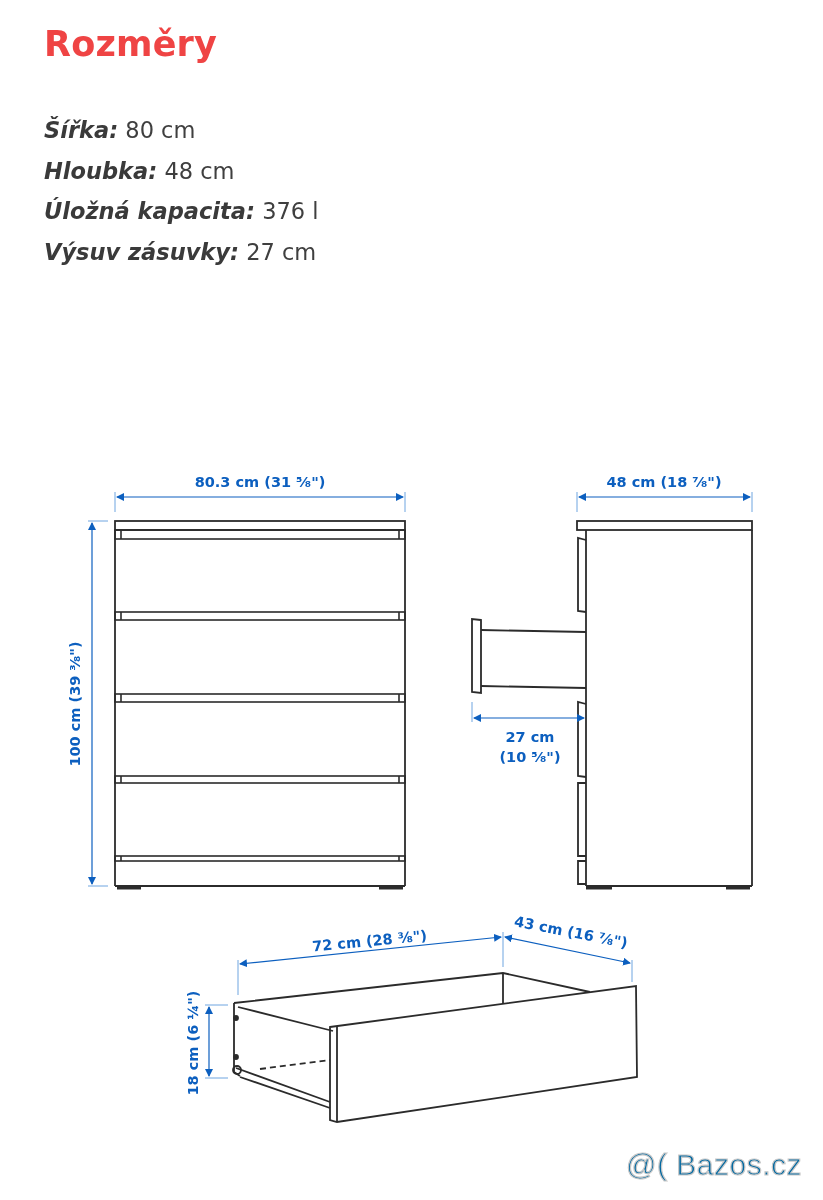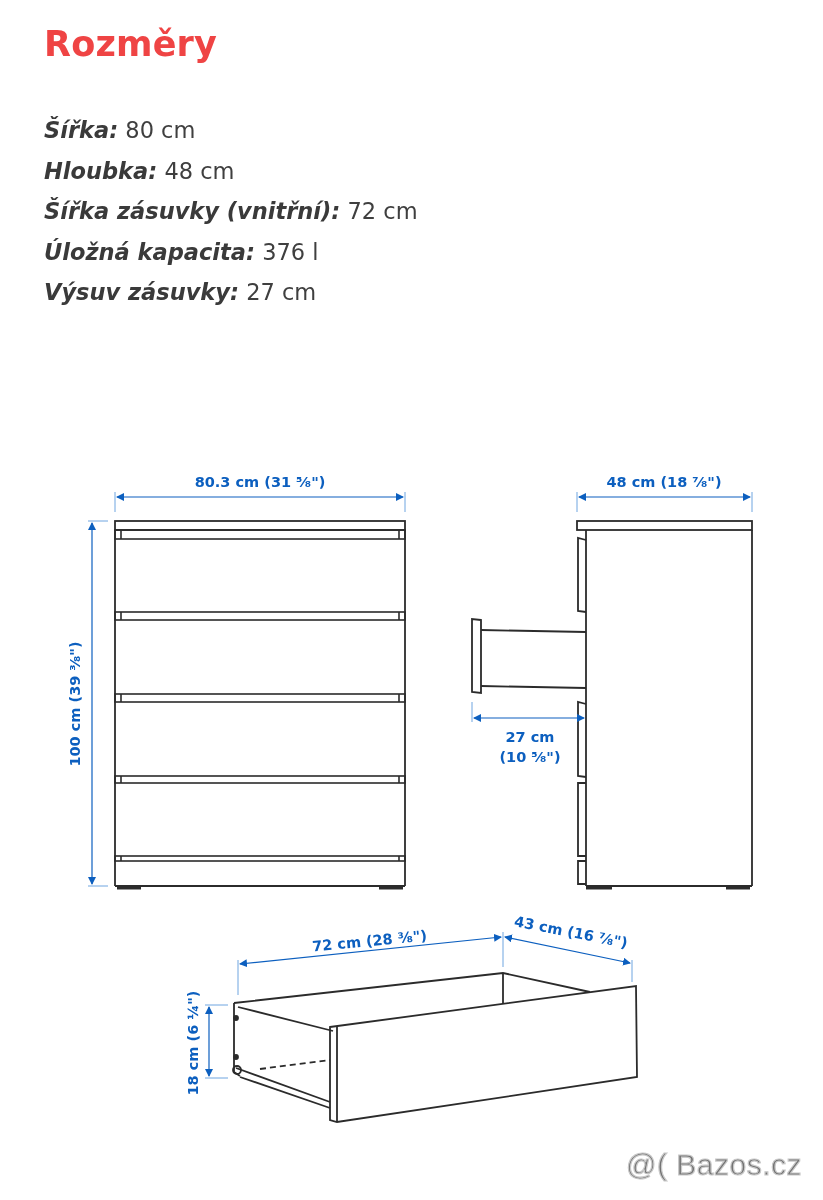--- a/index.html
+++ b/index.html
@@ -6,32 +6,31 @@
   body { width: 823px; height: 1200px; position: relative; overflow: hidden;
          font-family: "DejaVu Sans", "Liberation Sans", sans-serif; color: #3a3a3a; }
   .title { position: absolute; left: 44px; top: 24px; font-size: 35px; font-weight: bold;
            color: #ef4444; letter-spacing: 0.2px; }
   .specs { position: absolute; left: 44px; top: 110px; margin: 0; padding: 0; list-style: none; }
   .spec { font-size: 22.5px; line-height: 40.5px; height: 40.5px; white-space: nowrap; color: #3f3f3f; }
   .spec .lbl { font-weight: bold; color: #3a3a3a; font-style: italic; }
   .diagram { position: absolute; left: 0; top: 420px; }
   .dim { fill: #0c5fbf; font-family: "DejaVu Sans", sans-serif; font-weight: bold; font-size: 14.5px; }
   .watermark { position: absolute; left: 626px; top: 1148px; font-size: 30px;
-               font-family: "Liberation Sans", sans-serif; color: #737373;
+               font-family: "Liberation Sans", sans-serif; color: #0369a1;
                -webkit-text-stroke: 1.2px #c9c9c9; letter-spacing: 0.5px; }
 </style>
 </head>
 <body>
 
 <div class="title">Rozměry</div>
 
 <ul class="specs">
   <li class="spec"><span class="lbl">Šířka:</span> <span>80 cm</span></li>
   <li class="spec"><span class="lbl">Hloubka:</span> <span>48 cm</span></li>
-  <li class="spec"><span class="lbl">Šířka zásuvky (vnitřní):</span> <span>72 cm</span></li>
   <li class="spec"><span class="lbl">Úložná kapacita:</span> <span>376 l</span></li>
   <li class="spec"><span class="lbl">Výsuv zásuvky:</span> <span>27 cm</span></li>
 </ul>
 
 <svg class="diagram" width="823" height="720" viewBox="0 420 823 720">
   <defs>
     <marker id="arr" markerWidth="8" markerHeight="8" refX="7" refY="4" orient="auto-start-reverse" markerUnits="userSpaceOnUse">
       <path d="M0,0 L8,4 L0,8 z" fill="#0c5fbf"></path>
     </marker>
   </defs>

